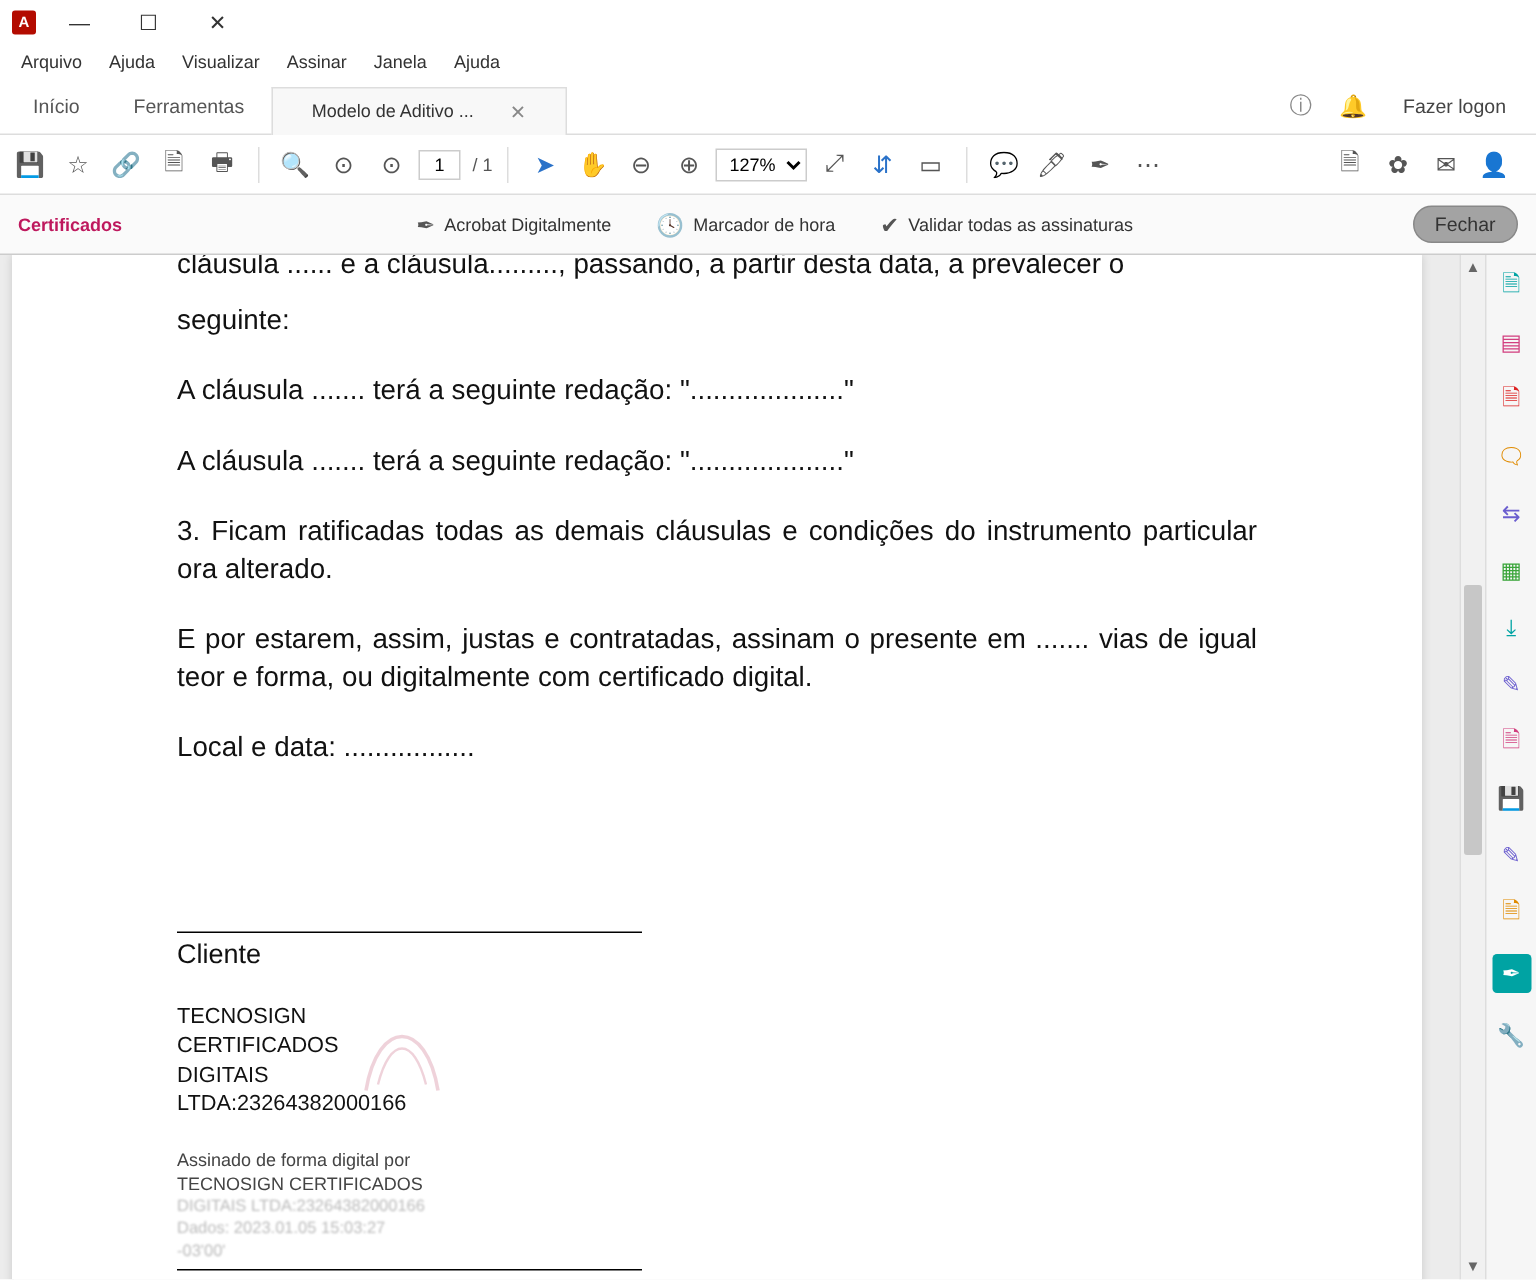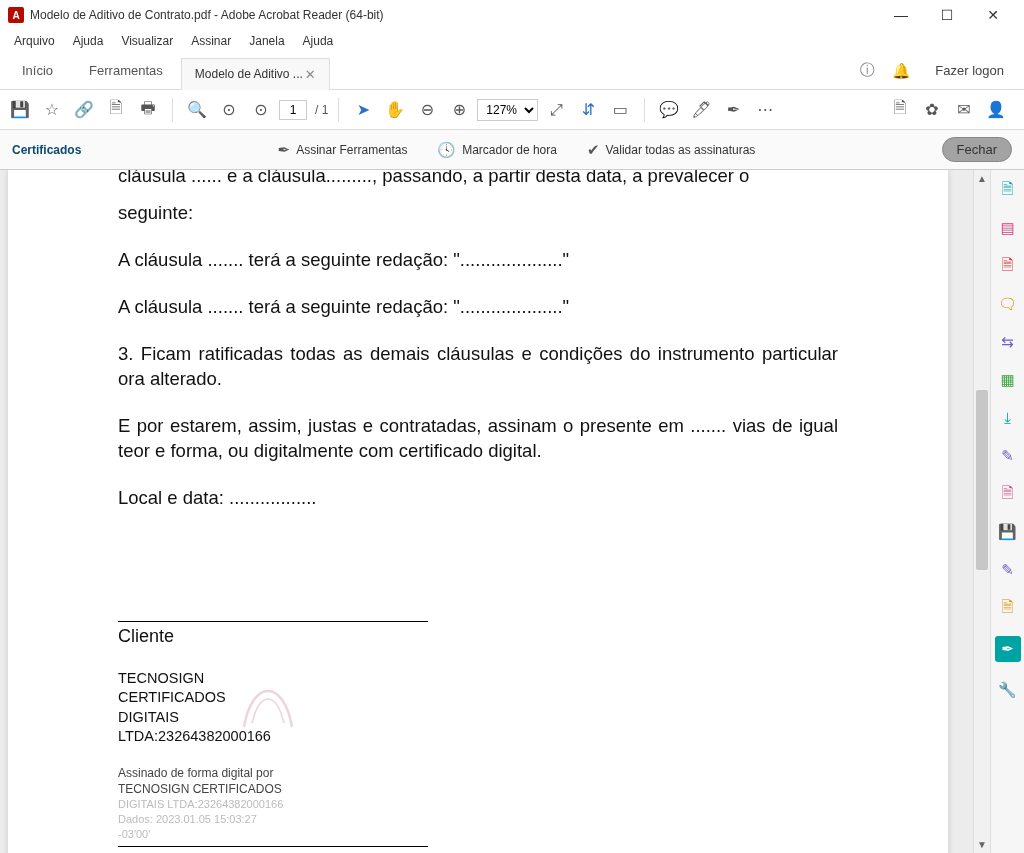--- a/index.html
+++ b/index.html
@@ -12,39 +12,39 @@
 .win-controls { display: flex; gap: 0; }
 .win-btn { width: 46px; height: 30px; display: flex; align-items: center; justify-content: center; font-size: 14px; color: #333; }
 
 
 .menubar { height: 22px; display: flex; align-items: center; padding: 0 6px; font-size: 12px; color: #333; gap: 2px; }
 .menubar .menu-item { padding: 2px 8px; }
 
 
 .tabsrow { height: 38px; display: flex; align-items: center; border-bottom: 1px solid #ddd; padding: 0 4px; }
 .tabbtn { padding: 10px 18px; font-size: 13px; color: #555; }
-.doc-tab { padding: 8px 13px; font-size: 12px; color: #333; background: #f8f8f8; border: 1px solid #ddd; border-bottom: none; display: flex; align-items: center; gap: 2px; height: 32px; margin-top: 6px; }
+.doc-tab { padding: 8px 26px; font-size: 12px; color: #333; background: #f8f8f8; border: 1px solid #ddd; border-bottom: none; display: flex; align-items: center; gap: 24px; height: 32px; margin-top: 6px; }
 .doc-tab .close-x { color: #888; font-size: 13px; }
 .tabsrow .spacer { flex: 1; }
 .tabsrow .right-icons { display: flex; align-items: center; gap: 18px; padding-right: 16px; color: #888; font-size: 15px; }
 .tabsrow .right-icons .login-text { font-size: 13px; color: #444; padding-left: 6px; }
 
 
 .toolbar { height: 40px; display: flex; align-items: center; border-bottom: 1px solid #ddd; padding: 0 6px; gap: 4px; color: #555; position: relative; }
 .tool-ico { width: 28px; height: 28px; display: flex; align-items: center; justify-content: center; font-size: 16px; }
 .tool-sep { width: 1px; height: 24px; background: #ddd; margin: 0 6px; }
 .page-input { width: 28px; height: 20px; font-size: 12px; text-align: center; border: 1px solid #ccc; }
 .page-total { font-size: 12px; color: #555; padding-left: 4px; }
 .zoom-select { font-size: 12px; padding: 2px 4px; border: 1px solid #ccc; background: #fff; min-width: 52px; }
 .toolbar .grow { flex: 1; }
 .toolbar .right-tools { display: flex; align-items: center; gap: 4px; padding-right: 8px; }
 
 
 .subbar { height: 40px; display: flex; align-items: center; border-bottom: 1px solid #ccc; background: #fafafa; padding: 0 12px; gap: 24px; font-size: 12px; color: #333; }
-.subbar .cert-label { font-weight: 600; color: #0c4a6e; padding-right: 10px; }
+.subbar .cert-label { font-weight: 600; color: #be185d; padding-right: 10px; }
 .subbar .sub-item { display: flex; align-items: center; gap: 6px; color: #333; }
 .subbar .sub-item .sub-icon { font-size: 15px; color: #555; }
 .close-btn { padding: 4px 14px; font-size: 13px; border: 1px solid #888; border-radius: 14px; background: #a3a3a3; color: #333; }
 
 
 .workspace { flex: 1; display: flex; background: #ececec; min-height: 0; }
 .doc-scroll { flex: 1; position: relative; overflow: hidden; }
 .scrollbar-v { width: 17px; background: #f1f1f1; border-left: 1px solid #ddd; position: relative; }
 .scrollbar-v .thumb { position: absolute; left: 2px; right: 2px; top: 220px; height: 180px; background: #c7c7c7; border-radius: 2px; }
 .scrollbar-v .arrow { position: absolute; left: 0; right: 0; height: 17px; display: flex; align-items: center; justify-content: center; font-size: 10px; color: #666; }
@@ -75,21 +75,20 @@
 .sig-right .blur { color: #bbb; filter: blur(0.6px); font-size: 11px; }
 .sig-swirl { position: absolute; left: 110px; top: -6px; width: 80px; height: 80px; pointer-events: none; opacity: 0.25; }
 .sig-company { font-size: 18px; margin-top: 4px; }
 .cert-center { flex:1; display:flex; justify-content:center; gap:30px; }
 </style>
 </head>
 <body>
 
 <div class="titlebar">
   <span class="app-icon">A</span>
-  <span class="title-text">Modelo de Aditivo de Contrato.pdf - Adobe Acrobat Reader (64-bit)</span>
   <div class="win-controls">
     <div class="win-btn">—</div>
     <div class="win-btn">☐</div>
     <div class="win-btn">✕</div>
   </div>
 </div>
 
 <div class="menubar">
   <span class="menu-item">Arquivo</span>
   <span class="menu-item">Ajuda</span>
@@ -147,21 +146,21 @@
     <div class="tool-ico">✉</div>
     <div class="tool-ico">👤</div>
   </div>
 </div>
 
 <div class="subbar">
   <span class="cert-label">Certificados</span>
   <div class="cert-center">
     <span class="sub-item">
       <span class="sub-icon">✒</span>
-      <span>Assinar Ferramentas</span>
+      <span>Acrobat Digitalmente</span>
     </span>
     <span class="sub-item">
       <span class="sub-icon">🕓</span>
       <span>Marcador de hora</span>
     </span>
     <span class="sub-item">
       <span class="sub-icon">✔</span>
       <span>Validar todas as assinaturas</span>
     </span>
   </div>

